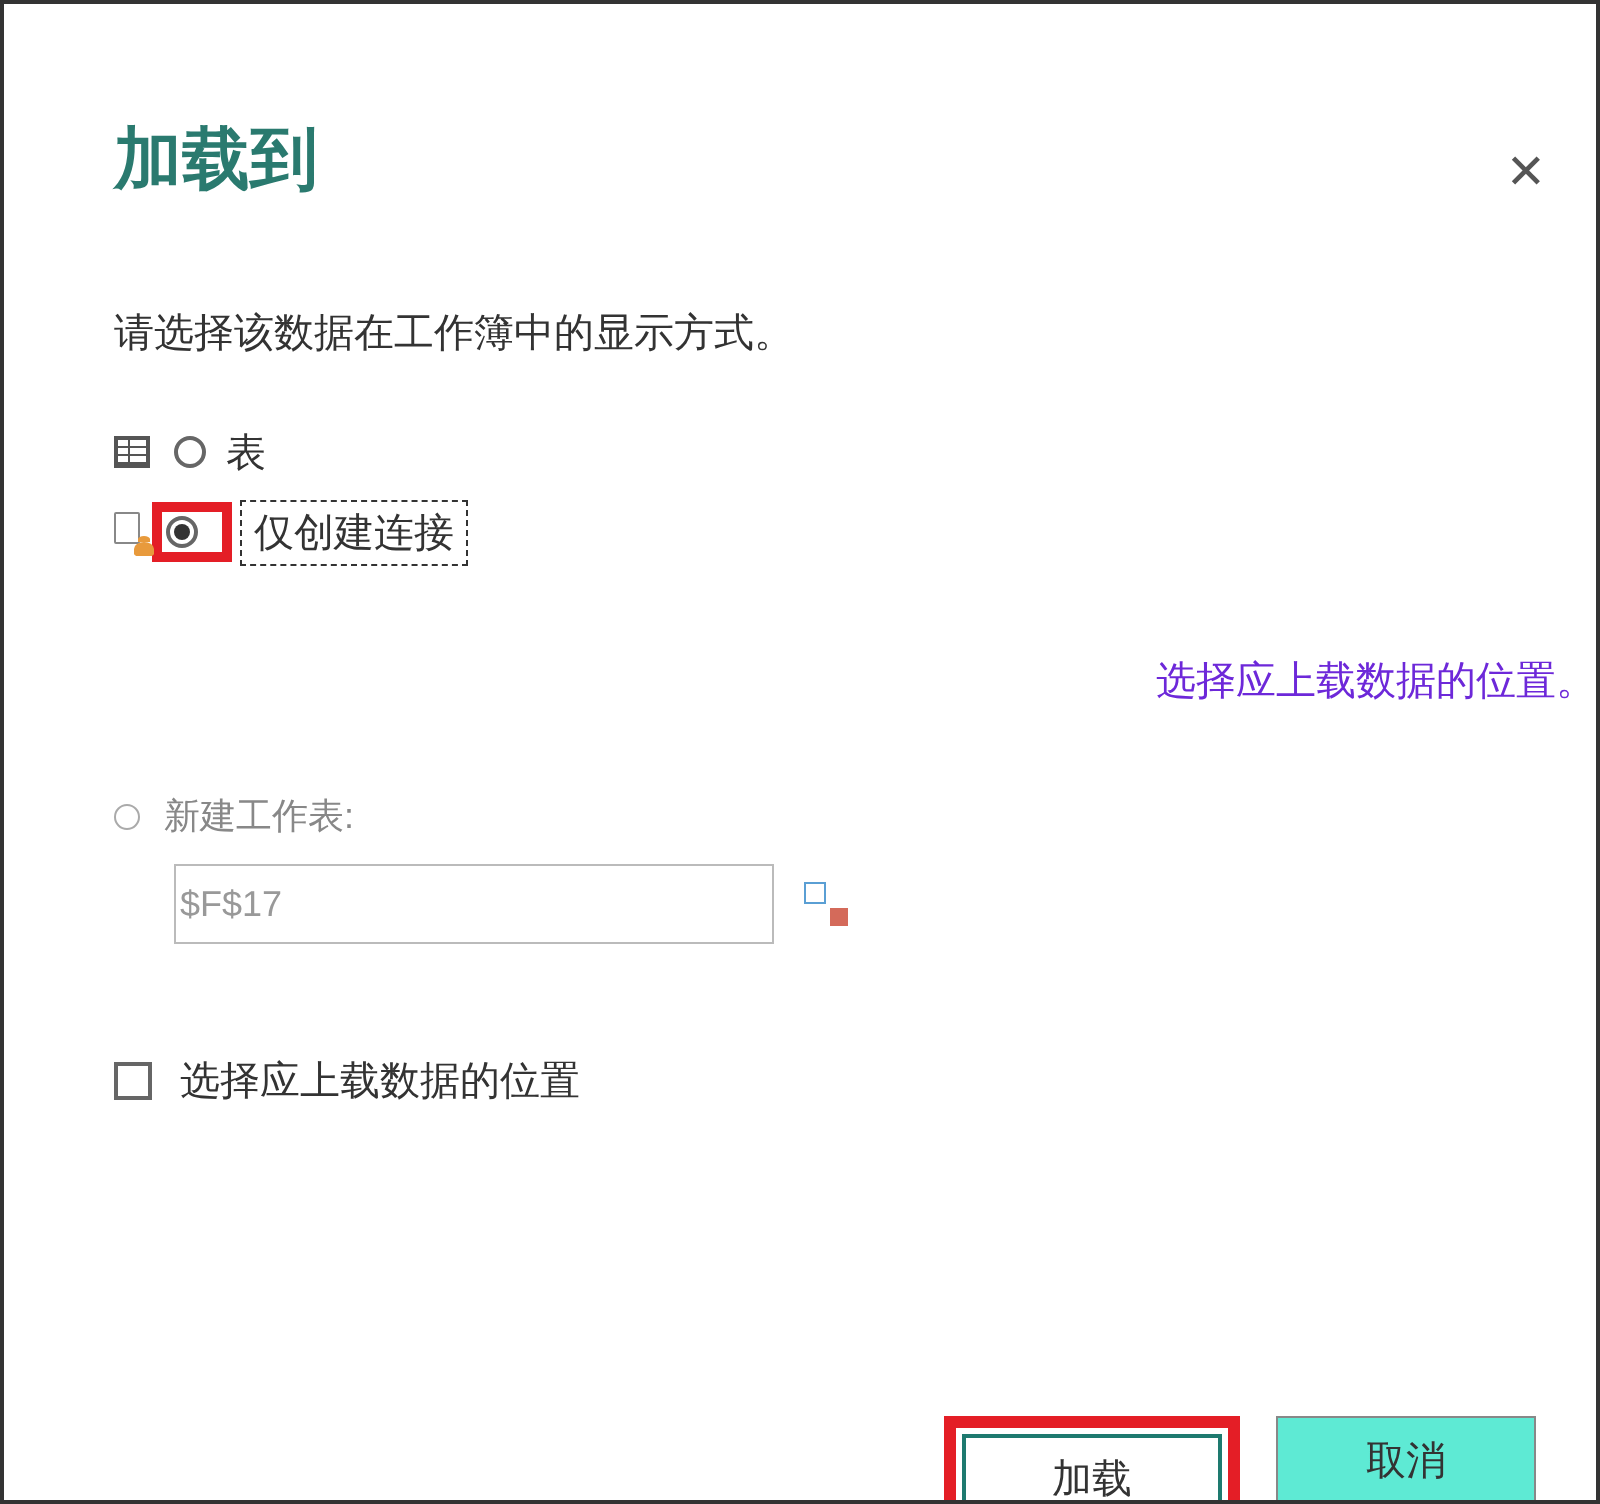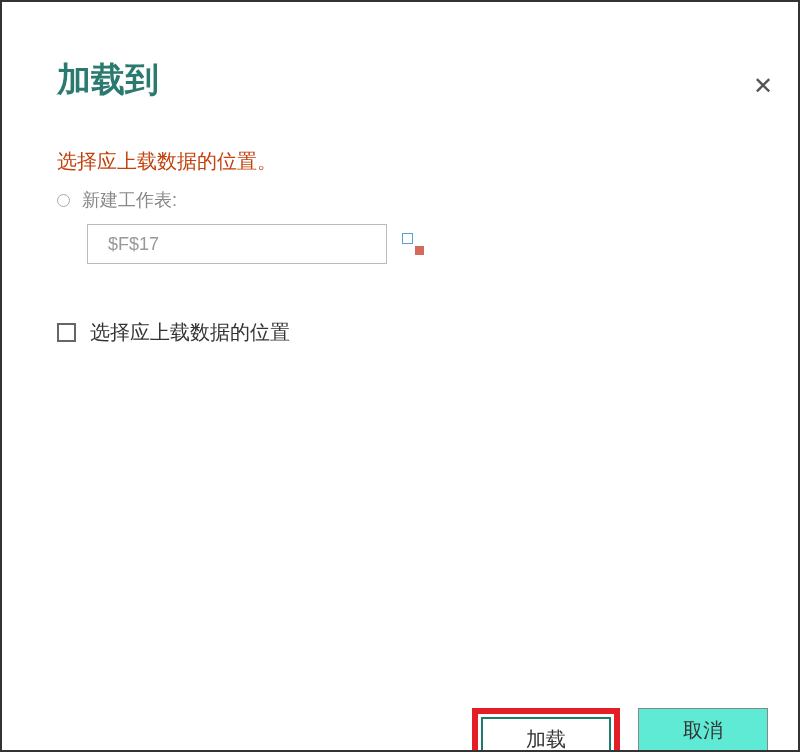--- a/index.html
+++ b/index.html
@@ -143,22 +143,23 @@
       border: 5px solid #e41e26;
       padding: 2px;
       margin: -7px 4px -7px -7px;
       display: inline-flex;
     }
     .section2 {
       margin: 45px 0 0 55px;
     }
     .prompt2 {
       font-size: 20px;
-      color: #c2410c;
-      margin-bottom: 13px;
+      color: #6d28d9;
+      margin-bottom: 42px;
+      text-align: right;
     }
     .loc-row {
       display: flex;
       align-items: center;
       margin-bottom: 12px;
       color: #888;
       font-size: 18px;
     }
     .radio-dim {
       width: 13px;
@@ -177,21 +178,21 @@
     .input-row {
       display: flex;
       align-items: center;
       margin-left: 30px;
       margin-top: 5px;
     }
     .ref-input {
       width: 300px;
       height: 40px;
       border: 1.5px solid #bbb;
-      padding: 0 20px;
+      padding: 0 2px;
       font-size: 18px;
       color: #999;
       font-family: inherit;
       background: #fff;
     }
     .collapse-btn {
       width: 22px;
       height: 22px;
       margin-left: 15px;
       position: relative;
@@ -267,20 +268,43 @@
   </style>
 </head>
 <body>
 
 <div class="dialog">
 
   <div class="close-x">✕</div>
 
   <h1 class="title">加载到</h1>
 
+  <div class="section1">
+    <div class="prompt1">请选择该数据在工作簿中的显示方式。</div>
+
+    <div class="option-row">
+      <span class="icon-table">
+          <span class="icon-table-v"></span>
+        </span>
+      <span class="radio-outer"></span>
+      <span class="opt-label">表</span>
+    </div>
+
+    <div class="option-row">
+      <span class="icon-conn"></span>
+      <span class="red-highlight-radio">
+        <span class="radio-outer checked">
+            <span class="radio-inner"></span>
+          </span>
+      </span>
+      <span class="dashed-focus">
+        <span class="opt-label">仅创建连接</span>
+      </span>
+    </div>
+  </div>
 
   <div class="section2">
     <div class="prompt2">选择应上载数据的位置。</div>
 
 
     <div class="loc-row">
       <span class="radio-dim"></span>
       <span>新建工作表:</span>
     </div>
 

